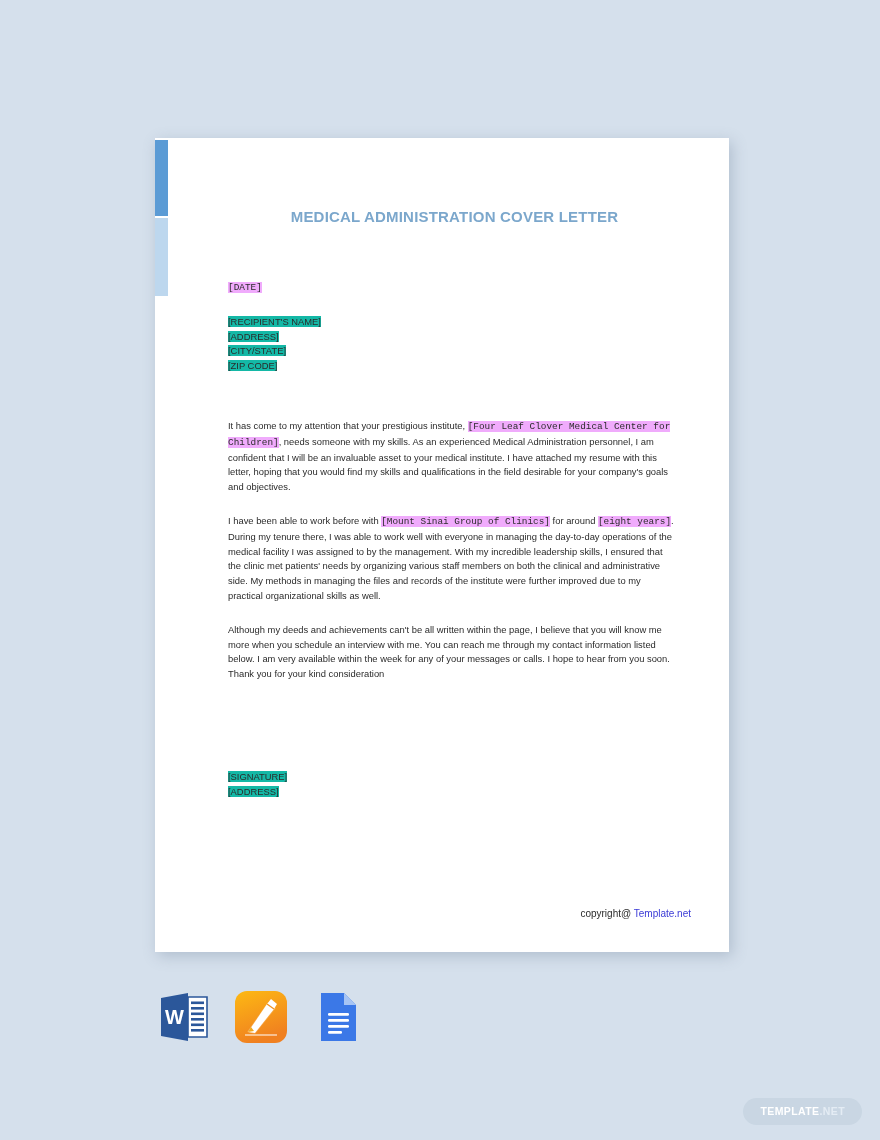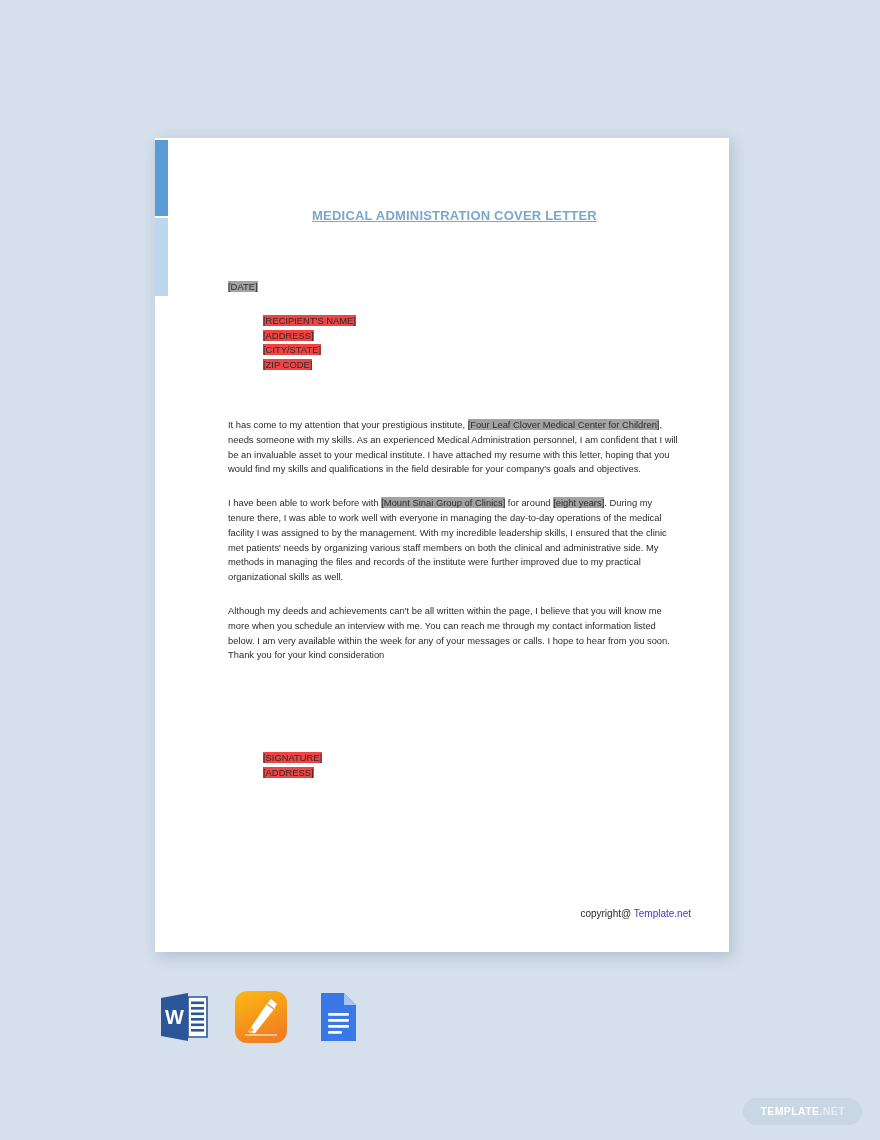--- a/index.html
+++ b/index.html
@@ -51,43 +51,43 @@
     height: 100%;
   }
 
   #doc-title {
     position: absolute;
     top: 70px;
     left: 0;
     width: 453px;
     text-align: center;
     color: #7ba7cc;
-    font-size: 13px;
+    font-size: 15px;
     font-weight: bold;
     letter-spacing: 0.2px;
     white-space: nowrap;
-    text-decoration: underline;
   }
 
   #letter {
     position: absolute;
     top: 142px;
     left: 0;
     width: 450px;
     font-size: 9.4px;
     line-height: 14.8px;
     color: #2b2b2b;
   }
 
   .hl {
-    background: #a3a3a3;
+    background: #f0abfc;
+    font-family: Liberation Mono, monospace;
   }
 
   .addr-line { display: block; }
-  .addr-line > span { background: #ef4444; margin-left: 35px; }
+  .addr-line > span { background: #14b8a6; }
 
   .blk { margin: 0; }
   .gap-md { height: 19px; }
   .gap-lg { height: 26px; }
   .gap-xl { height: 36px; }
 
   p.para {
     margin: 0;
     text-align: left;
   }

